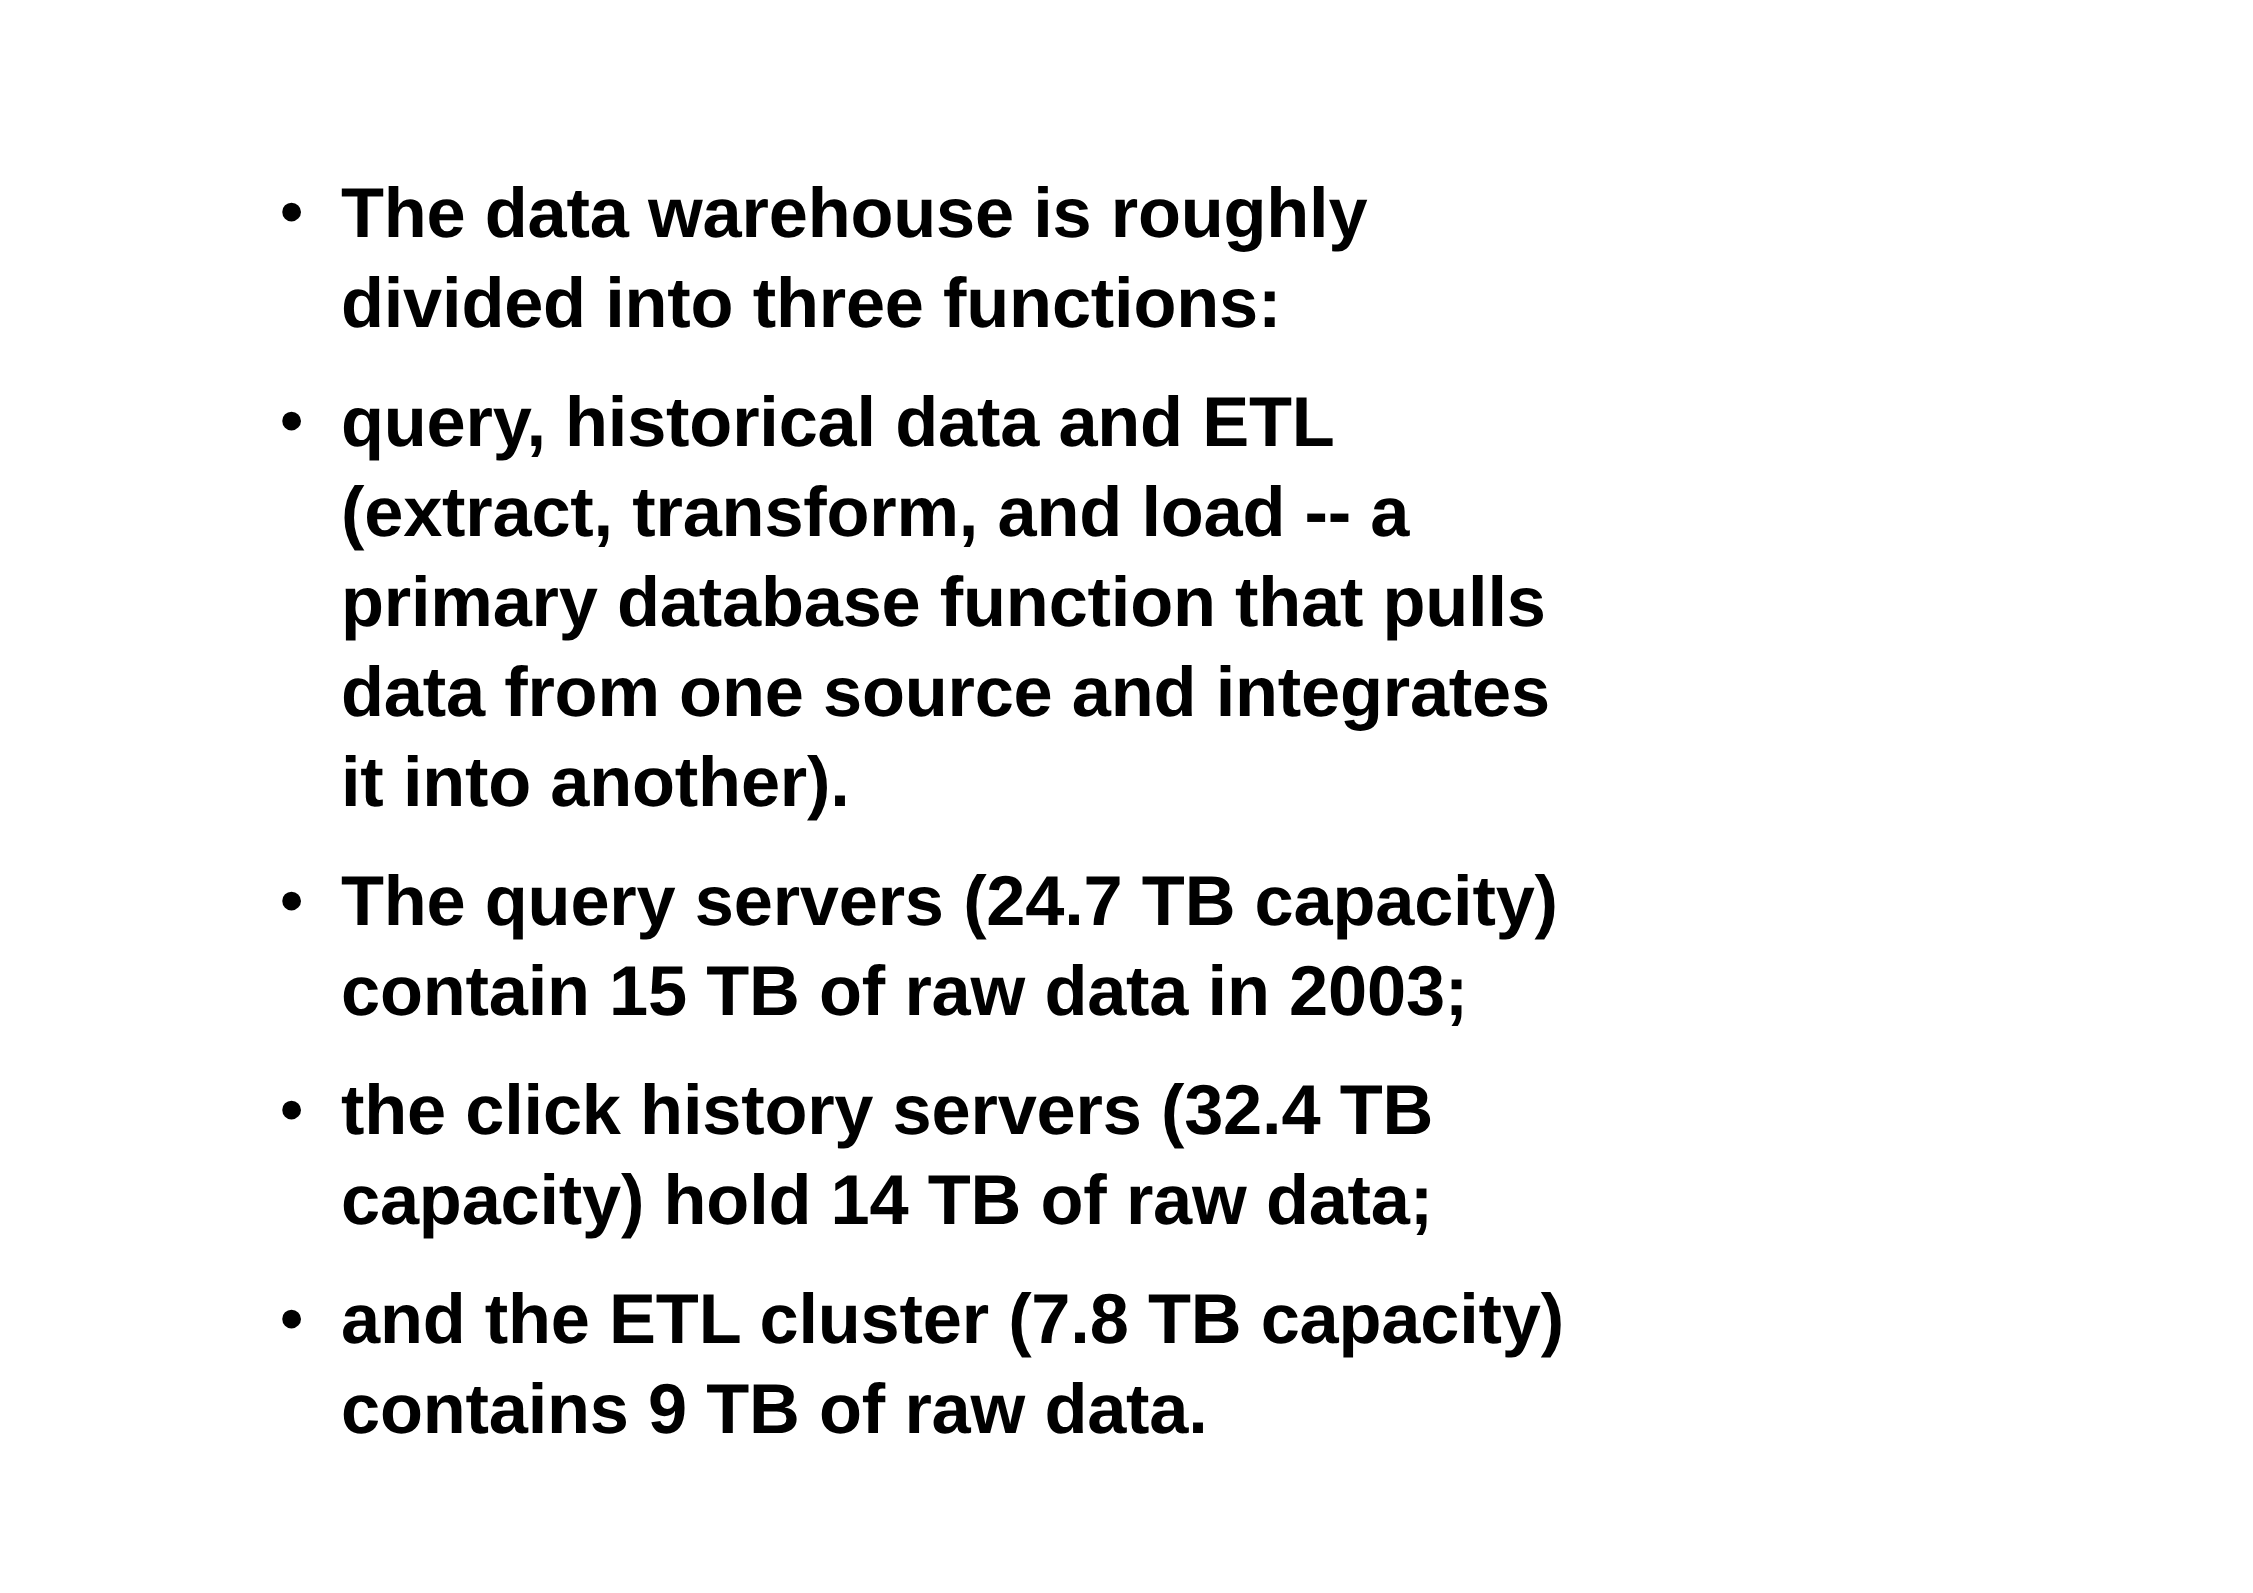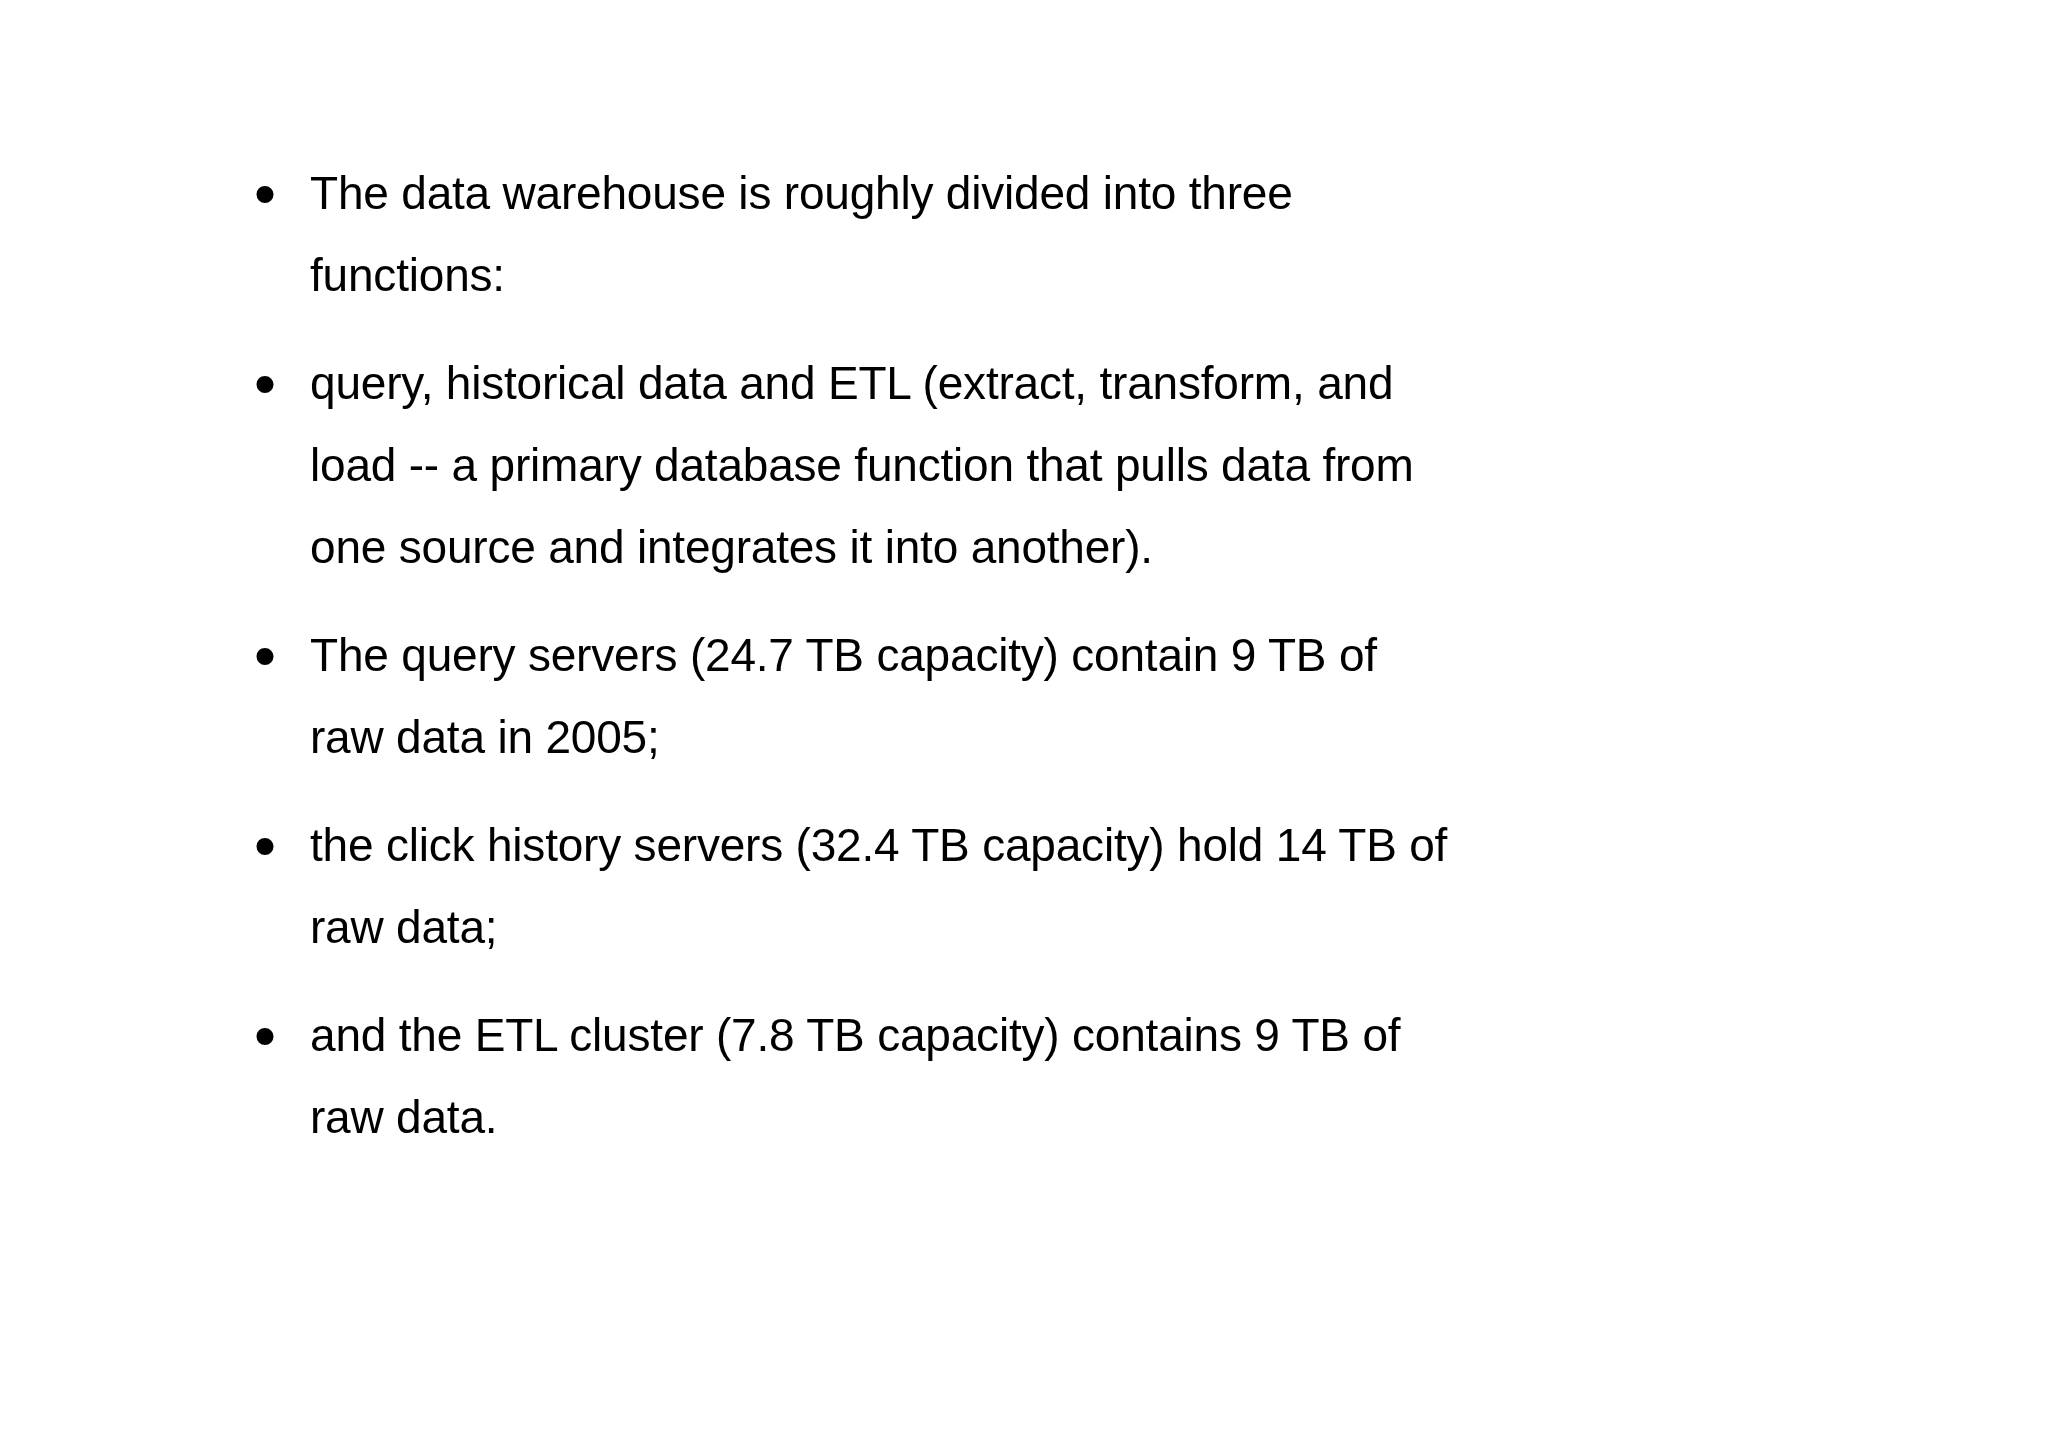--- a/index.html
+++ b/index.html
@@ -39,26 +39,27 @@
     flex: 0 0 auto;
     width: 62px;
     font-size: 63px;
     line-height: 82px;
     text-align: left;
     padding-left: 6px;
     box-sizing: border-box;
   }
   .bullet-text {
     flex: 1 1 auto;
-    font-size: 46px;
+    font-size: 64px;
     line-height: 82px;
     letter-spacing: -0.2px;
     word-spacing: 0px;
     text-align: left;
     white-space: normal;
+    font-weight: bold;
   }
   .wide {
     width: 1255px;
   }
 </style>
 </head>
 <body>
 
 <div class="slide">
   <div class="content-block">
@@ -68,21 +69,21 @@
       <span class="bullet-text">The data warehouse is roughly divided into three functions:</span>
     </div>
 
     <div class="bullet-item">
       <span class="bullet-marker">•</span>
       <span class="bullet-text wide">query, historical data and ETL (extract, transform, and load -- a primary database function that pulls data from one source and integrates it into another).</span>
     </div>
 
     <div class="bullet-item">
       <span class="bullet-marker">•</span>
-      <span class="bullet-text">The query servers (24.7 TB capacity) contain 9 TB of raw data in 2005;</span>
+      <span class="bullet-text">The query servers (24.7 TB capacity) contain 15 TB of raw data in 2003;</span>
     </div>
 
     <div class="bullet-item">
       <span class="bullet-marker">•</span>
       <span class="bullet-text wide">the click history servers (32.4 TB capacity) hold 14 TB of raw data;</span>
     </div>
 
     <div class="bullet-item">
       <span class="bullet-marker">•</span>
       <span class="bullet-text">and the ETL cluster (7.8 TB capacity) contains 9 TB of raw data.</span>

